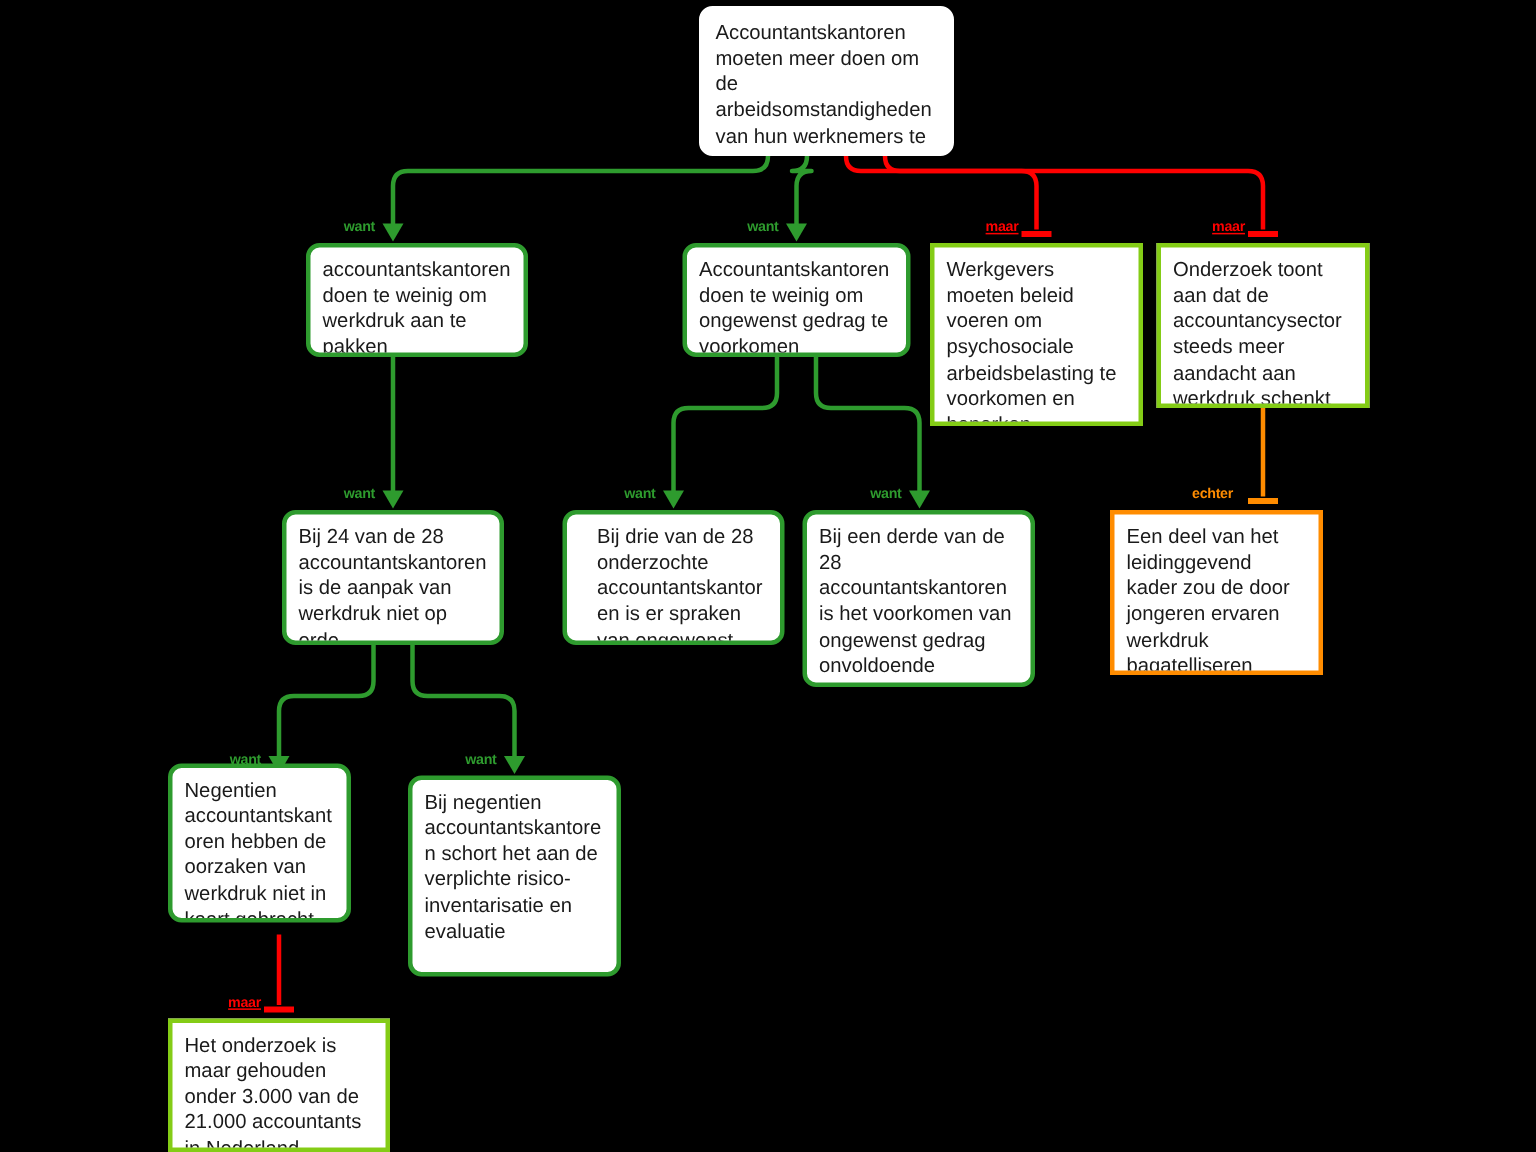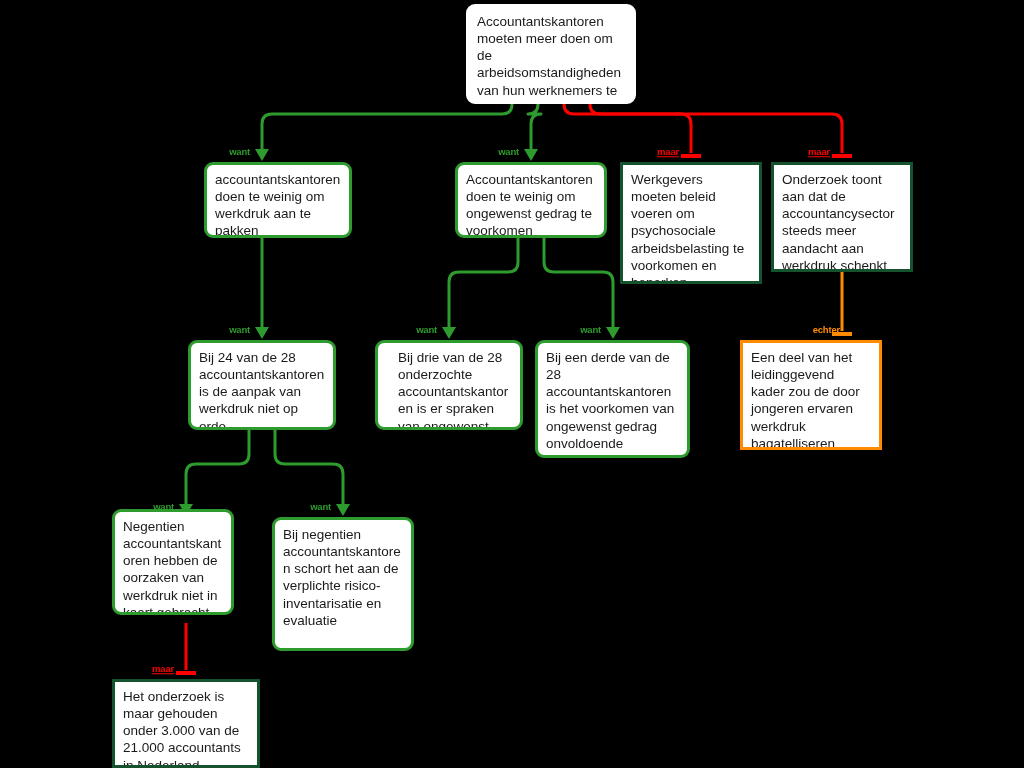--- a/index.html
+++ b/index.html
@@ -33,21 +33,21 @@
     padding: 6px 8px 5px 8px;
     white-space: pre-wrap;
     word-wrap: break-word;
     overflow: hidden;
   }
   .node.support {
     border: 3px solid #2e9b2e;
     border-radius: 9px;
   }
   .node.objection {
-    border: 3px solid #14532d;
+    border: 3px solid #84cc16;
     border-radius: 0;
   }
   .node.qualifier {
     border: 3px solid #ff8c00;
     border-radius: 0;
   }
   .node.root {
     border: 3px solid #ffffff;
     border-radius: 9px;
   }
@@ -126,17 +126,17 @@
     <div class="node support" style="left: 112px; top: 509px; width: 122px; height: 106px;">Negentien accountantskantoren hebben de oorzaken van werkdruk niet in kaart gebracht</div>
     <div class="node support" style="left: 272px; top: 517px; width: 142px; height: 134px;">Bij negentien accountantskantoren schort het aan de verplichte risico-inventarisatie en evaluatie</div>
     <div class="node objection" style="left: 112px; top: 679px; width: 148px; height: 89px;">Het onderzoek is maar gehouden onder 3.000 van de 21.000 accountants in Nederland</div>
     <div class="edge-label support" style="left: 250px; top: 152px;">want</div>
     <div class="edge-label support" style="left: 519px; top: 152px;">want</div>
     <div class="edge-label objection" style="left: 679px; top: 152px;">maar</div>
     <div class="edge-label objection" style="left: 830px; top: 152px;">maar</div>
     <div class="edge-label support" style="left: 250px; top: 330px;">want</div>
     <div class="edge-label support" style="left: 437px; top: 330px;">want</div>
     <div class="edge-label support" style="left: 601px; top: 330px;">want</div>
-    <div class="edge-label qualifier" style="left: 840px; top: 330px;">echter</div>
+    <div class="edge-label qualifier" style="left: 822px; top: 330px;">echter</div>
     <div class="edge-label support" style="left: 174px; top: 507px;">want</div>
     <div class="edge-label support" style="left: 331px; top: 507px;">want</div>
     <div class="edge-label objection" style="left: 174px; top: 669px;">maar</div>
   </div>
 
 </body></html>

